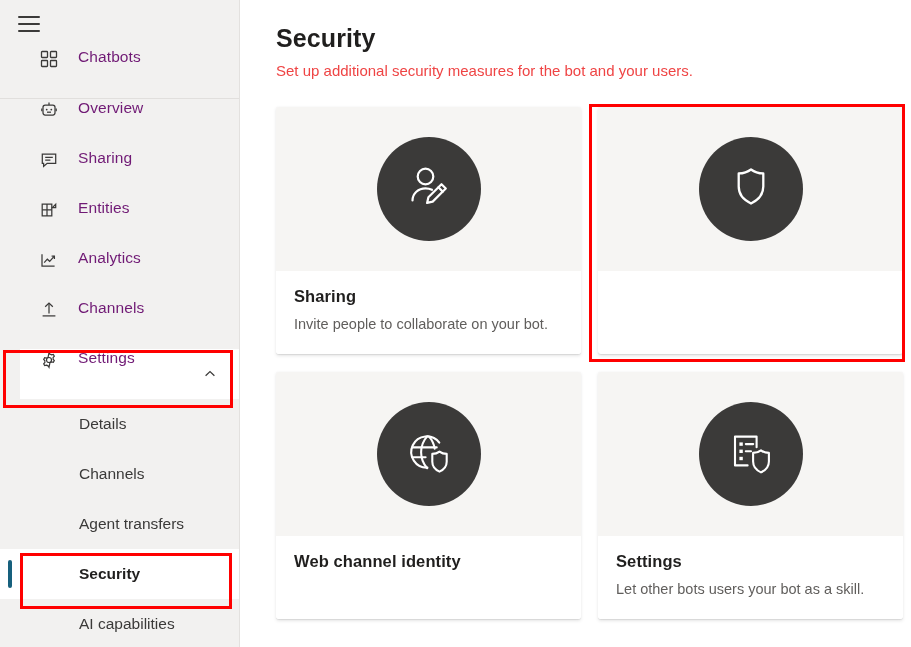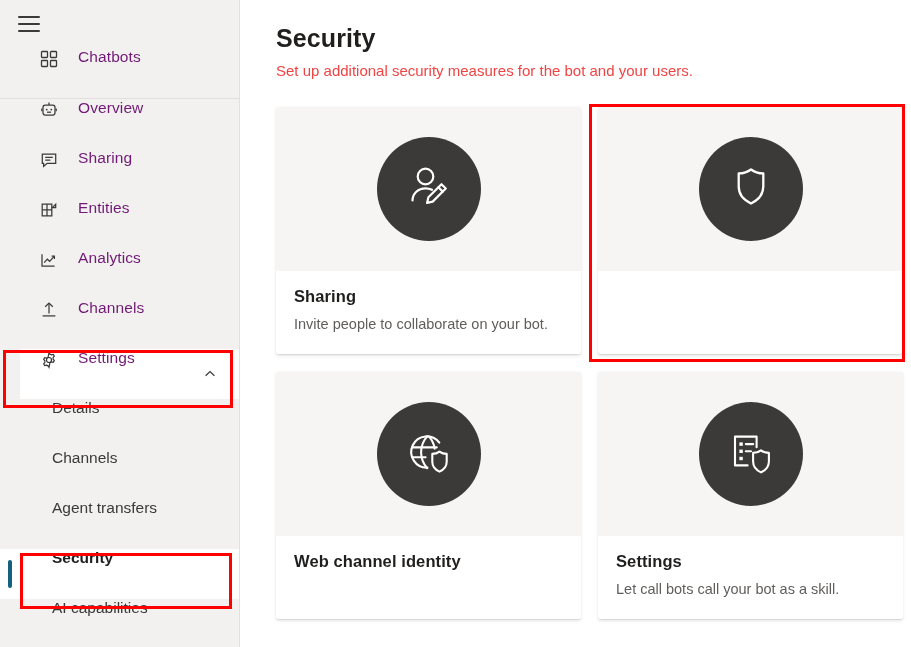--- a/index.html
+++ b/index.html
@@ -86,22 +86,23 @@
     right: 22px;
     top: 50%;
     transform: translateY(-50%);
     width: 14px;
     height: 14px;
   }
 
   .sub-item {
     position: relative;
     display: flex;
+    align-items: center;
     height: 50px;
-    padding-left: 52px;
+    padding-left: 79px;
     font-size: 15.5px;
     color: #3b3a39;
     cursor: pointer;
     white-space: nowrap;
   }
   .sub-item.selected {
     background: #ffffff;
     font-weight: 600;
     color: #201f1e;
   }
@@ -389,21 +390,21 @@
                 <rect x="16.4" y="25.6" width="3.4" height="3.4" fill="#ffffff" stroke="none"></rect>
                 <rect x="16.4" y="32.8" width="3.4" height="3.4" fill="#ffffff" stroke="none"></rect>
                 <path d="M22.8 20.1h7.4M22.8 27.3h5.2"></path>
                 <path d="M38 26.4c-2.2 1.7-4.6 2.5-7.9 2.5v8.6c0 5.2 3.4 8.8 7.9 10.9 4.5-2.1 7.9-5.7 7.9-10.9v-8.6c-3.3 0-5.7-.8-7.9-2.5z"></path>
               </svg>
             </span>
           </div>
         </div>
         <div class="card-body">
           <div class="card-title">Settings</div>
-          <div class="card-desc">Let call bots call your bot as a skill.</div>
+          <div class="card-desc">Let other bots users your bot as a skill.</div>
         </div>
       </div>
 
     </div>
   </main>
 
   <div class="hl" id="hl-settings"></div>
   <div class="hl" id="hl-security"></div>
   <div class="hl" id="hl-auth"></div>
 

